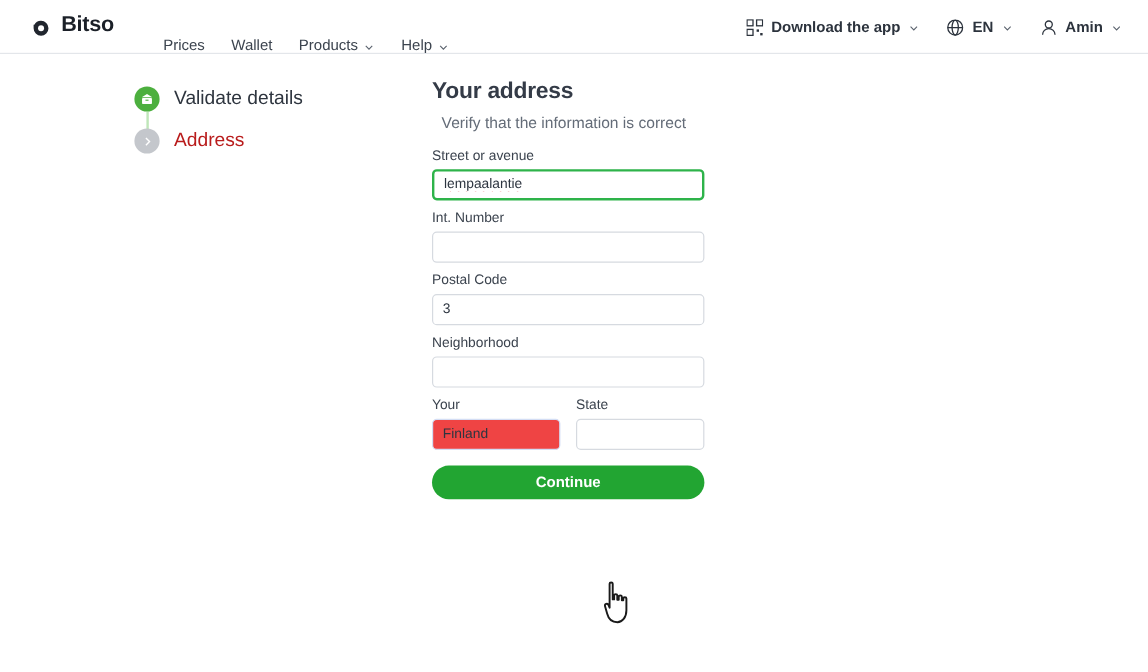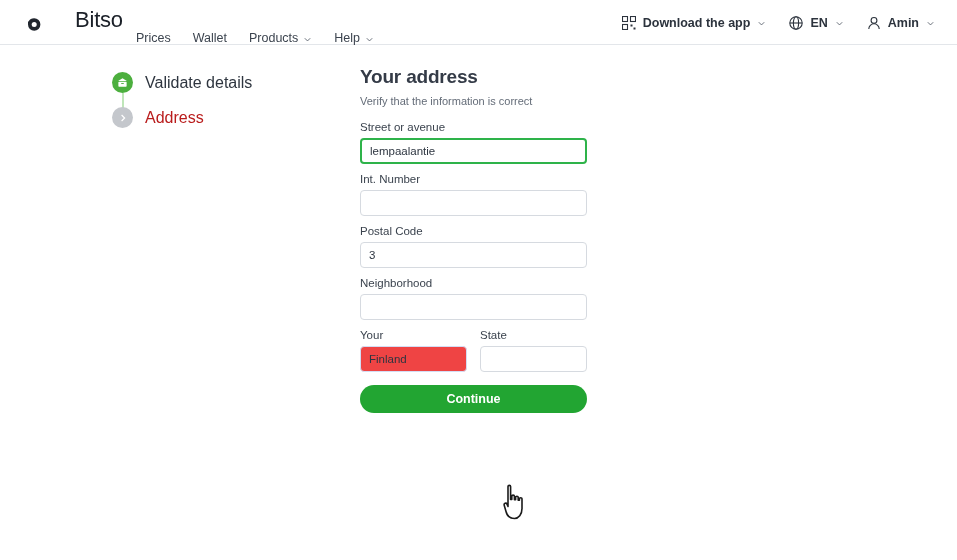--- a/index.html
+++ b/index.html
@@ -19,22 +19,22 @@
     background: #ffffff;
     border-bottom: 1px solid #e3e6ea;
     display: flex; align-items: center;
   }
   .logo-wrap {
     position: absolute; left: 25px; top: 9px;
     display: flex; align-items: center; gap: 7px;
   }
   .logo-mark { width: 19px; height: 21px; display:block; }
   .logo-text {
-    font-size: 22px; font-weight: normal; color: #1b2028;
-    letter-spacing: -0.2px; line-height: 1; margin-left: 24px;
+    font-size: 18px; font-weight: bold; color: #1b2028;
+    letter-spacing: -0.2px; line-height: 1;
   }
   .nav-left {
     position: absolute; left: 136px; top: 0; height: 45px;
     display: flex; align-items: flex-end; gap: 22px;
   }
   .nav-item {
     display: flex; align-items: center; gap: 5px;
     font-size: 12.5px; color: #3c444f; cursor: pointer;
     white-space: nowrap;
   }
@@ -66,21 +66,21 @@
     position: absolute; left: 10px; top: 21px;
     width: 1.5px; height: 15px; background: #bfe6b9; z-index: 1;
   }
 
   
   .form { position: absolute; left: 360px; top: 66px; width: 227px; }
   .title {
     font-size: 19px; font-weight: bold; color: #343b47;
     margin: 0 0 7px 0; letter-spacing: -0.2px;
   }
-  .subtitle { font-size: 11px; color: #646c78; margin: 0 0 14px 0; }
+  .subtitle { font-size: 13px; color: #646c78; margin: 0 0 14px 8px; }
   .field { margin-bottom: 9px; }
   .f-label {
     display: block; font-size: 11.5px; color: #3b434e; margin-bottom: 5px;
   }
   .f-input {
     width: 227px; height: 26px;
     border: 1px solid #d6dae0; border-radius: 4px;
     background: #ffffff; padding: 0 8px;
     font-family: "Liberation Sans", sans-serif;
     font-size: 11.5px; color: #2d3540; outline: none;

